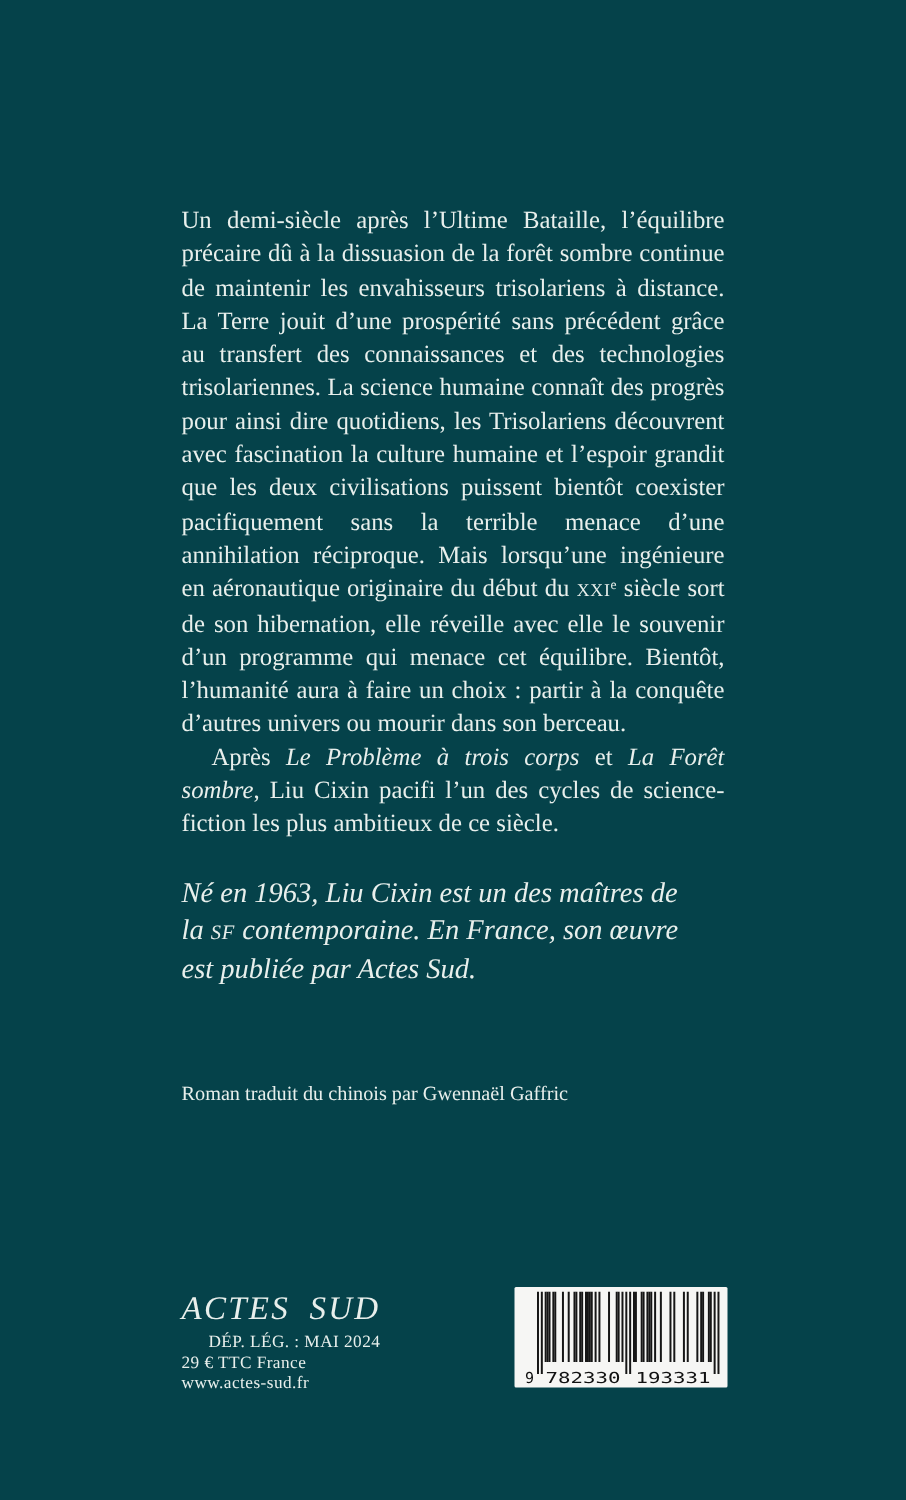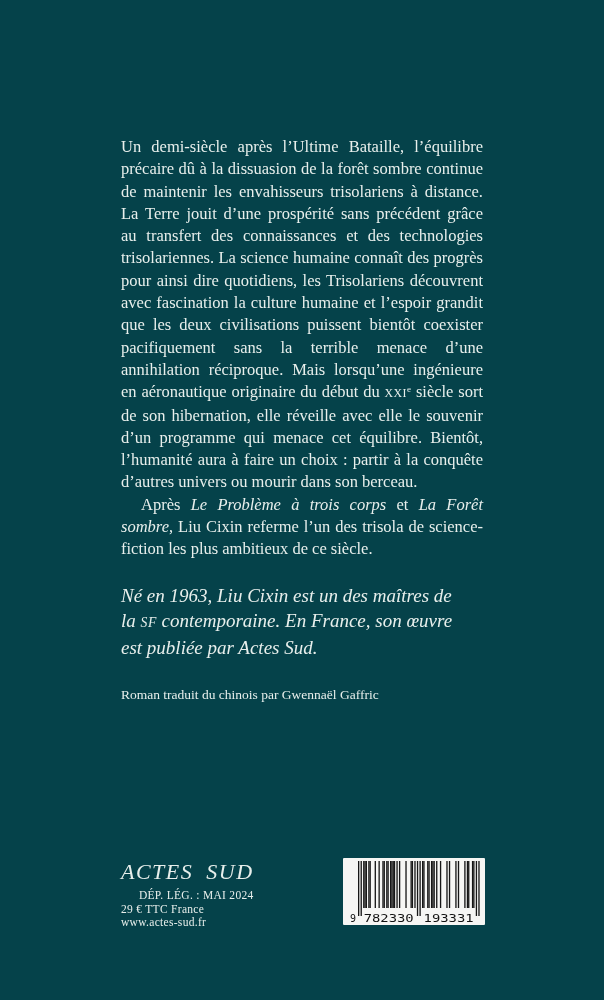--- a/index.html
+++ b/index.html
@@ -26,21 +26,21 @@
   .caps{font-size:0.72em;letter-spacing:0.04em;}
   .sup{font-size:0.55em;vertical-align:0.5em;line-height:0;}
   
   .bio{
     position:absolute;left:121px;top:584px;width:350px;
     font-size:19px;line-height:24.8px;font-style:italic;
     hyphens:manual;-webkit-hyphens:manual;
   }
   
   .credit{
-    position:absolute;left:121px;top:686px;width:362px;
+    position:absolute;left:121px;top:720px;width:362px;
     font-size:13.5px;line-height:18px;
   }
   
   .isbn{
     position:absolute;left:341px;top:881px;width:146px;
     text-align:center;font-size:12.5px;letter-spacing:0.2px;
   }
   .barcode-box{
     position:absolute;left:343px;top:858px;width:142px;height:67px;
     background:#f6f6f4;border-radius:1px;
@@ -60,21 +60,21 @@
   .pub-line{font-size:11.5px;line-height:13.6px;letter-spacing:0.3px;}
   .pub-line.first{margin-top:5px;text-align:right;}
 </style>
 </head>
 <body>
 
 <div class="cover">
 
   <div class="synopsis">
     <p class="para"><span>Un demi-siècle après l’Ultime Bataille, l’équilibre pré­caire dû à la dissuasion de la forêt sombre continue de maintenir les envahisseurs trisolariens à distance. La Terre jouit d’une prospérité sans précédent grâce au transfert des connaissances et des technologies trisola­riennes. La science humaine connaît des progrès pour ainsi dire quotidiens, les Trisolariens découvrent avec fascination la culture humaine et l’espoir grandit que les deux civilisations puissent bientôt coexister pacifi­quement sans la terrible menace d’une annihilation réciproque. Mais lorsqu’une ingénieure en aéronau­tique originaire du début du </span><span class="caps">XXI</span><span class="sup">e</span><span> siècle sort de son hibernation, elle réveille avec elle le souvenir d’un programme qui menace cet équilibre. Bientôt, l’huma­nité aura à faire un choix : partir à la conquête d’autres univers ou mourir dans son berceau.</span></p>
-    <p class="para indent"><span>Après </span><span class="it">Le Problème à trois corps</span><span> et </span><span class="it">La Forêt sombre</span><span>, Liu Cixin referme l’un des trisola de science-fiction les plus ambitieux de ce siècle.</span></p>
+    <p class="para indent"><span>Après </span><span class="it">Le Problème à trois corps</span><span> et </span><span class="it">La Forêt sombre</span><span>, Liu Cixin pacifi l’un des cycles de science-fiction les plus ambitieux de ce siècle.</span></p>
   </div>
 
   <div class="bio"><span>Né en 1963, Liu Cixin est un des maîtres de la </span><span class="caps">SF</span><span> contempo­raine. En France, son œuvre est publiée par Actes Sud.</span></div>
 
   <div class="credit">Roman traduit du chinois par Gwennaël Gaffric</div>
 
   <div class="isbn">ISBN 978-2-330-19333-1</div>
 
   <div class="barcode-box">
     <svg id="barcode-svg" width="134" height="62" viewBox="0 0 134 62" aria-hidden="true">

